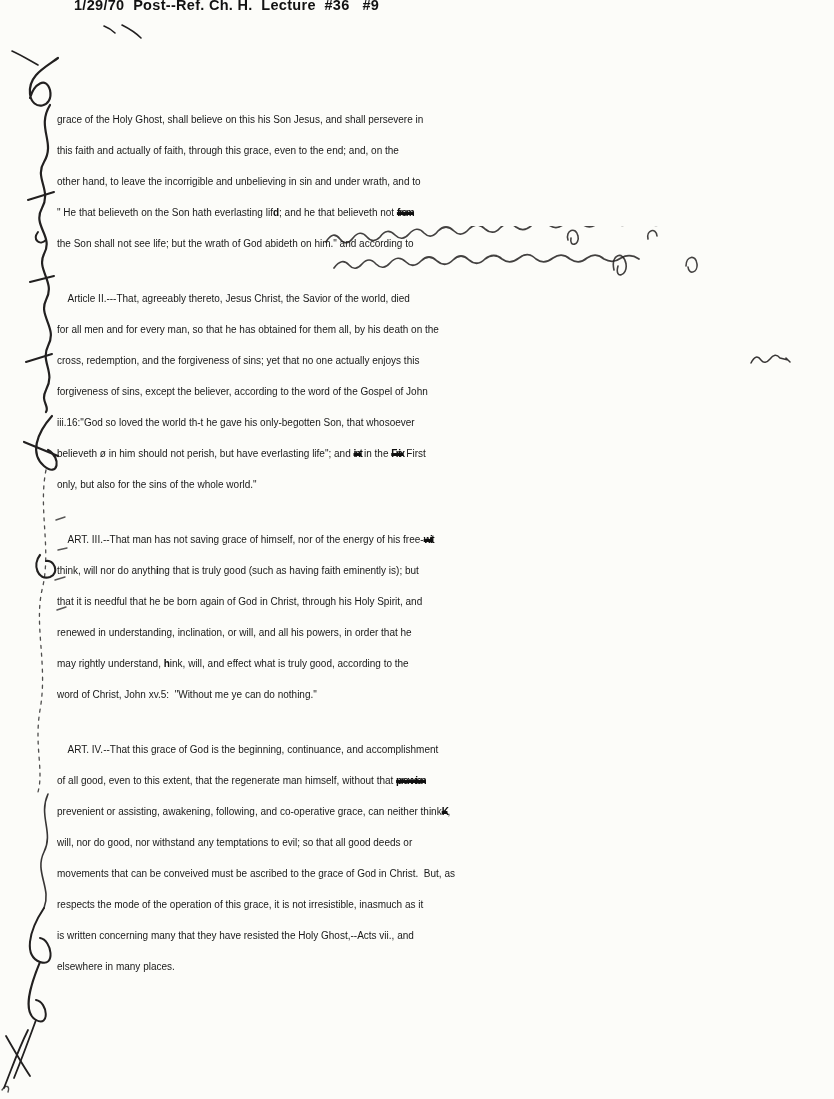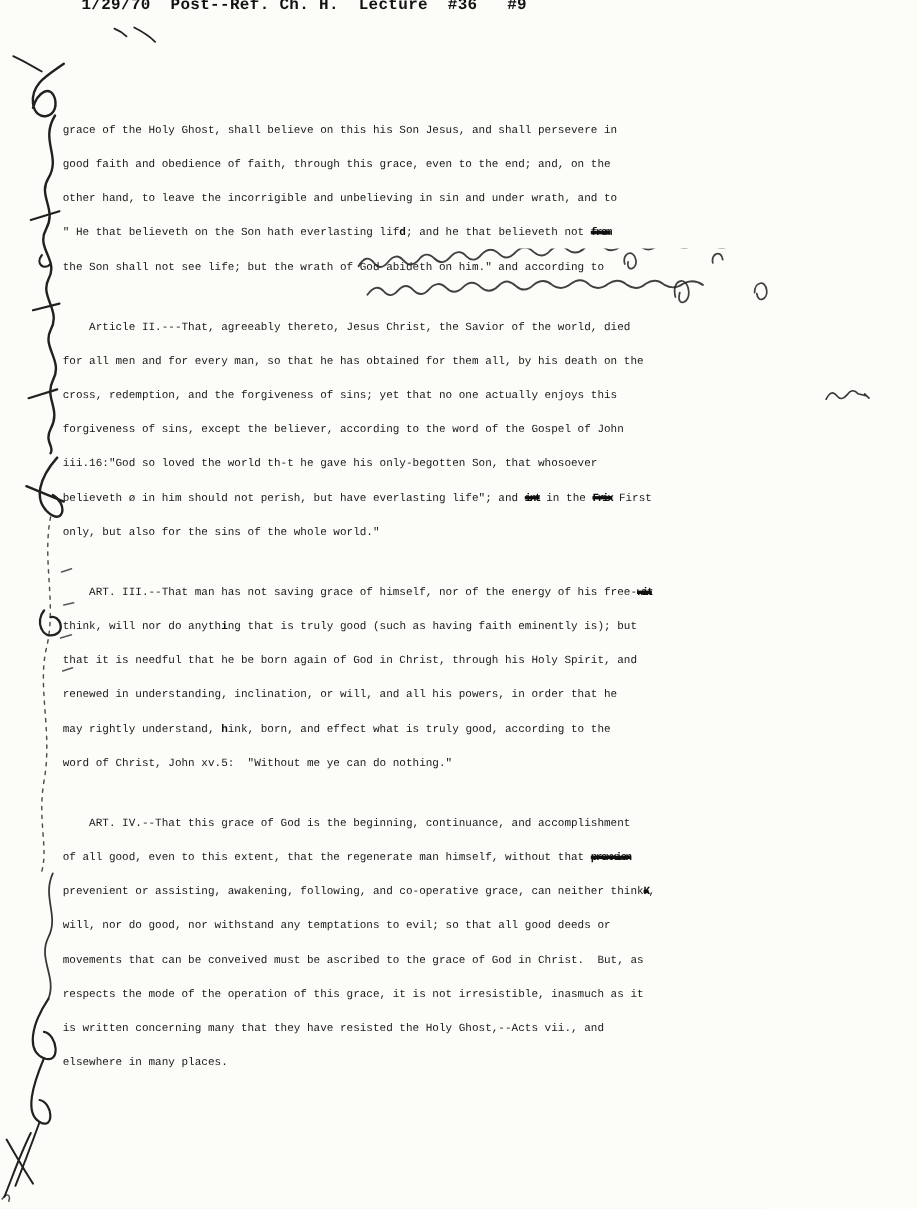--- a/index.html
+++ b/index.html
@@ -2,21 +2,21 @@
 <html><head>
 <meta charset="utf-8">
 <style>
   html,body { margin:0; padding:0; background:#dcdcd8; }
   .page {
     position:relative;
     width:834px; height:1099px;
     margin:0 auto;
     background:#fcfcf9;
     overflow:hidden;
-    font-family:Liberation Mono, monospace;
+    font-family:Liberation Sans, sans-serif;
     color:#181818;
   }
   .header-line {
     position:absolute; top:-4px; left:74px;
     font-size:14.5px; line-height:18px;
     letter-spacing:.3px; white-space:pre;
     font-weight:700; color:#121212;
   }
   .body-text {
     position:absolute; top:64px; left:57px; width:777px;
@@ -38,40 +38,40 @@
 </head>
 <body>
 
 <div class="page">
 
   <div class="header-line">1/29/70  Post--Ref. Ch. H.  Lecture  #36   #9</div>
 
   <div class="body-text">
       <div class="para">
         <div class="line"><span>grace of the Holy Ghost, shall believe on this his Son Jesus, and shall persevere in</span></div>
-        <div class="line"><span>good faith and obedience of faith, through this grace, even to the end; and, on the</span></div>
+        <div class="line"><span>this faith and actually of faith, through this grace, even to the end; and, on the</span></div>
         <div class="line"><span>other hand, to leave the incorrigible and unbelieving in sin and under wrath, and to</span></div>
         <div class="line"><span>" He that believeth on the Son hath everlasting lif</span><span class="bold">d</span><span>; and he that believeth not </span><span class="struck">from</span></div>
         <div class="line"><span>the Son shall not see life; but the wrath of God abideth on him." and according to</span></div>
       </div>
       <div class="para">
         <div class="line"><span>    Article II.---That, agreeably thereto, Jesus Christ, the Savior of the world, died</span></div>
         <div class="line"><span>for all men and for every man, so that he has obtained for them all, by his death on the</span></div>
         <div class="line"><span>cross, redemption, and the forgiveness of sins; yet that no one actually enjoys this</span></div>
         <div class="line"><span>forgiveness of sins, except the believer, according to the word of the Gospel of John</span></div>
         <div class="line"><span>iii.16:"God so loved the world th-t he gave his only-begotten Son, that whosoever</span></div>
         <div class="line"><span>believeth ø in him should not perish, but have everlasting life"; and </span><span class="struck">int</span><span> in the </span><span class="struck">Frix</span><span> First</span></div>
         <div class="line"><span>only, but also for the sins of the whole world."</span></div>
       </div>
       <div class="para">
         <div class="line"><span>    ART. III.--That man has not saving grace of himself, nor of the energy of his free-</span><span class="struck">wit</span></div>
         <div class="line"><span>think, will nor do anyth</span><span class="bold">i</span><span>ng that is truly good (such as having faith eminently is); but</span></div>
         <div class="line"><span>that it is needful that he be born again of God in Christ, through his Holy Spirit, and</span></div>
         <div class="line"><span>renewed in understanding, inclination, or will, and all his powers, in order that he</span></div>
-        <div class="line"><span>may rightly understand, </span><span class="bold">h</span><span>ink, born, and effect what is truly good, according to the</span></div>
+        <div class="line"><span>may rightly understand, </span><span class="bold">h</span><span>ink, will, and effect what is truly good, according to the</span></div>
         <div class="line"><span>word of Christ, John xv.5:  "Without me ye can do nothing."</span></div>
       </div>
       <div class="para">
         <div class="line"><span>    ART. IV.--That this grace of God is the beginning, continuance, and accomplishment</span></div>
         <div class="line"><span>of all good, even to this extent, that the regenerate man himself, without that </span><span class="struck">prexxien</span></div>
         <div class="line"><span>prevenient or assisting, awakening, following, and co-operative grace, can neither think</span><span class="struck">K</span><span>,</span></div>
         <div class="line"><span>will, nor do good, nor withstand any temptations to evil; so that all good deeds or</span></div>
         <div class="line"><span>movements that can be conveived must be ascribed to the grace of God in Christ.  But, as</span></div>
         <div class="line"><span>respects the mode of the operation of this grace, it is not irresistible, inasmuch as it</span></div>
         <div class="line"><span>is written concerning many that they have resisted the Holy Ghost,--Acts vii., and</span></div>

